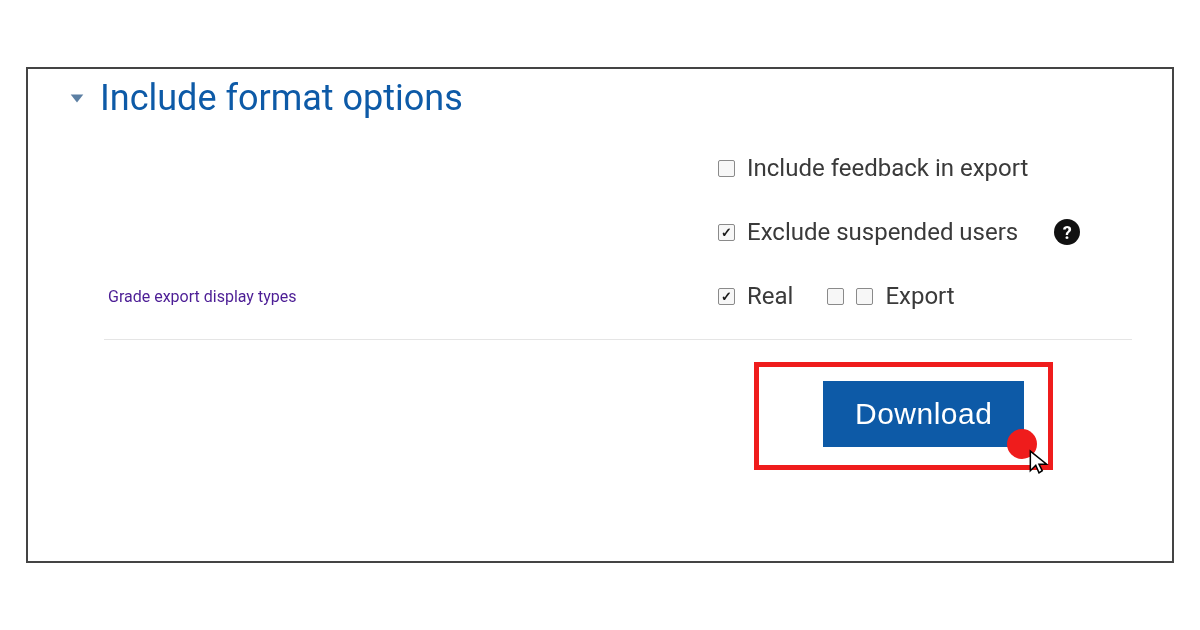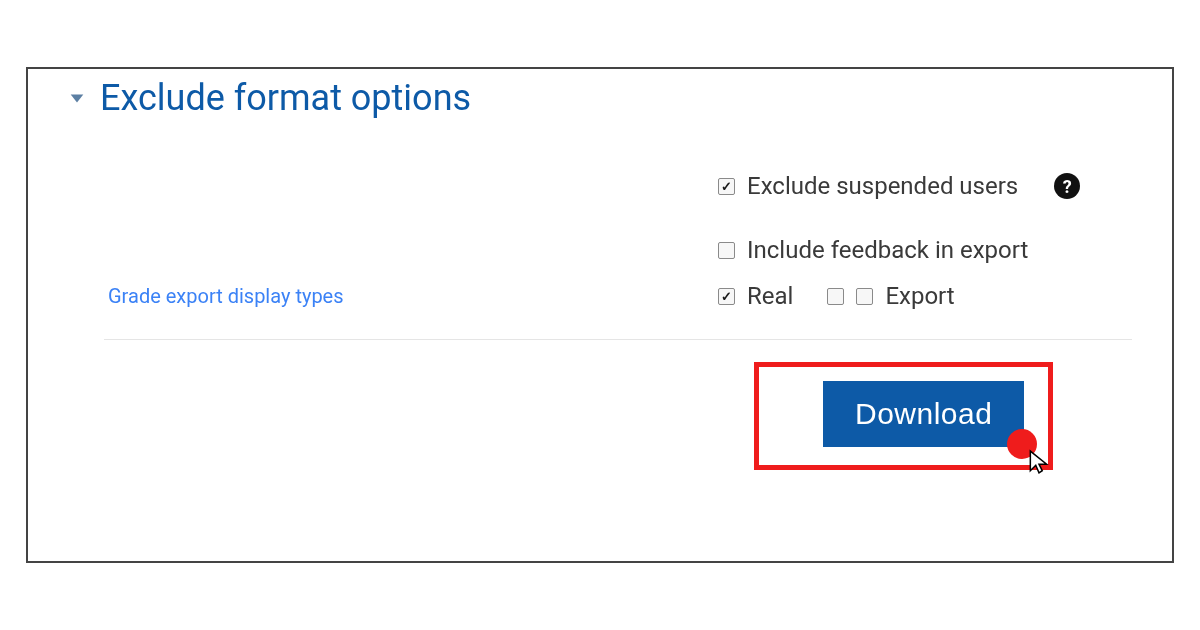--- a/index.html
+++ b/index.html
@@ -32,22 +32,22 @@
     }
     .form-row {
       display: flex;
       align-items: center;
       min-height: 46px;
     }
     .form-row.tall { min-height: 82px; }
     .label-col {
       width: 650px;
       padding-left: 40px;
-      font-size: 20px;
-      color: #3b82f6;
+      font-size: 16px;
+      color: #4c1d95;
     }
     .control-col {
       flex: 1;
       display: flex;
       align-items: center;
       gap: 12px;
       font-size: 24px;
       color: #3a3a3a;
     }
     .checkbox {
@@ -132,37 +132,37 @@
 <body>
 
 <div class="panel">
 
   <div class="section-header">
     <span class="collapse-caret">
       <svg viewBox="0 0 20 20">
           <polygon points="3,6 17,6 10,15" fill="#5c7fa3"></polygon>
         </svg>
     </span>
-    <h2 class="section-title">Exclude format options</h2>
+    <h2 class="section-title">Include format options</h2>
+  </div>
+
+  <div class="form-row">
+    <div class="label-col"></div>
+    <div class="control-col">
+      <span class="checkbox"></span>
+      <span class="cb-label">Include feedback in export</span>
+    </div>
   </div>
 
   <div class="form-row tall">
     <div class="label-col"></div>
     <div class="control-col">
       <span class="checkbox checked"></span>
       <span class="cb-label">Exclude suspended users</span>
       <span class="help-icon">?</span>
-    </div>
-  </div>
-
-  <div class="form-row">
-    <div class="label-col"></div>
-    <div class="control-col">
-      <span class="checkbox"></span>
-      <span class="cb-label">Include feedback in export</span>
     </div>
   </div>
 
   <div class="form-row">
     <div class="label-col">Grade export display types</div>
     <div class="control-col">
       <span class="checkbox checked"></span>
       <span class="cb-label">Real</span>
       <span class="checkbox"></span>
       <span class="checkbox"></span>

